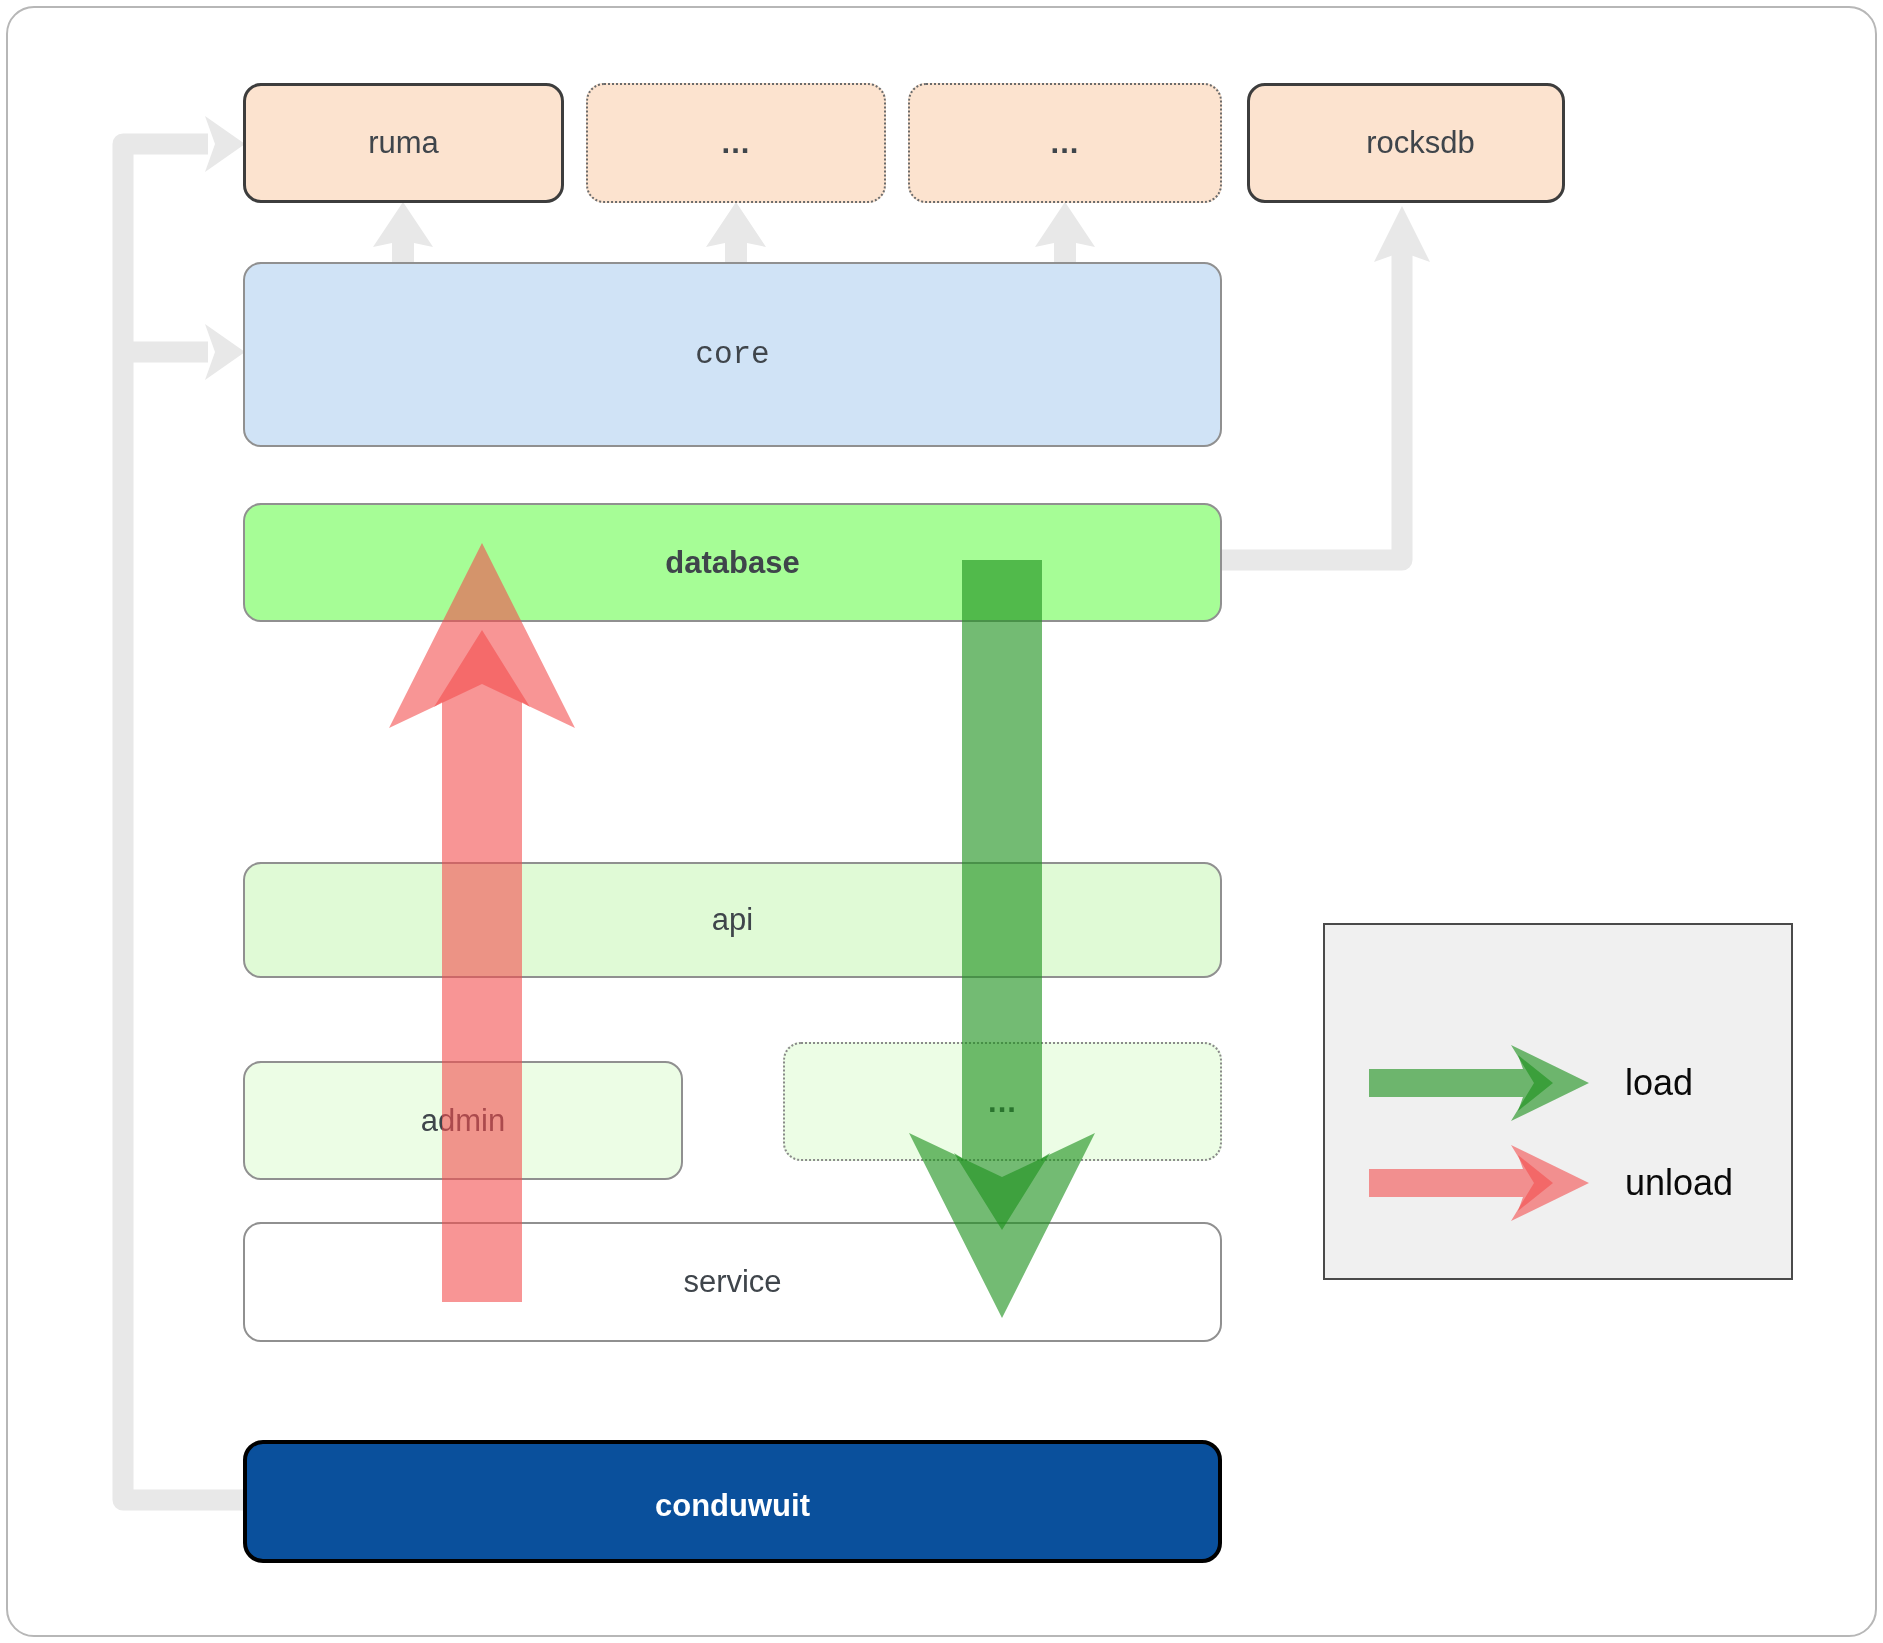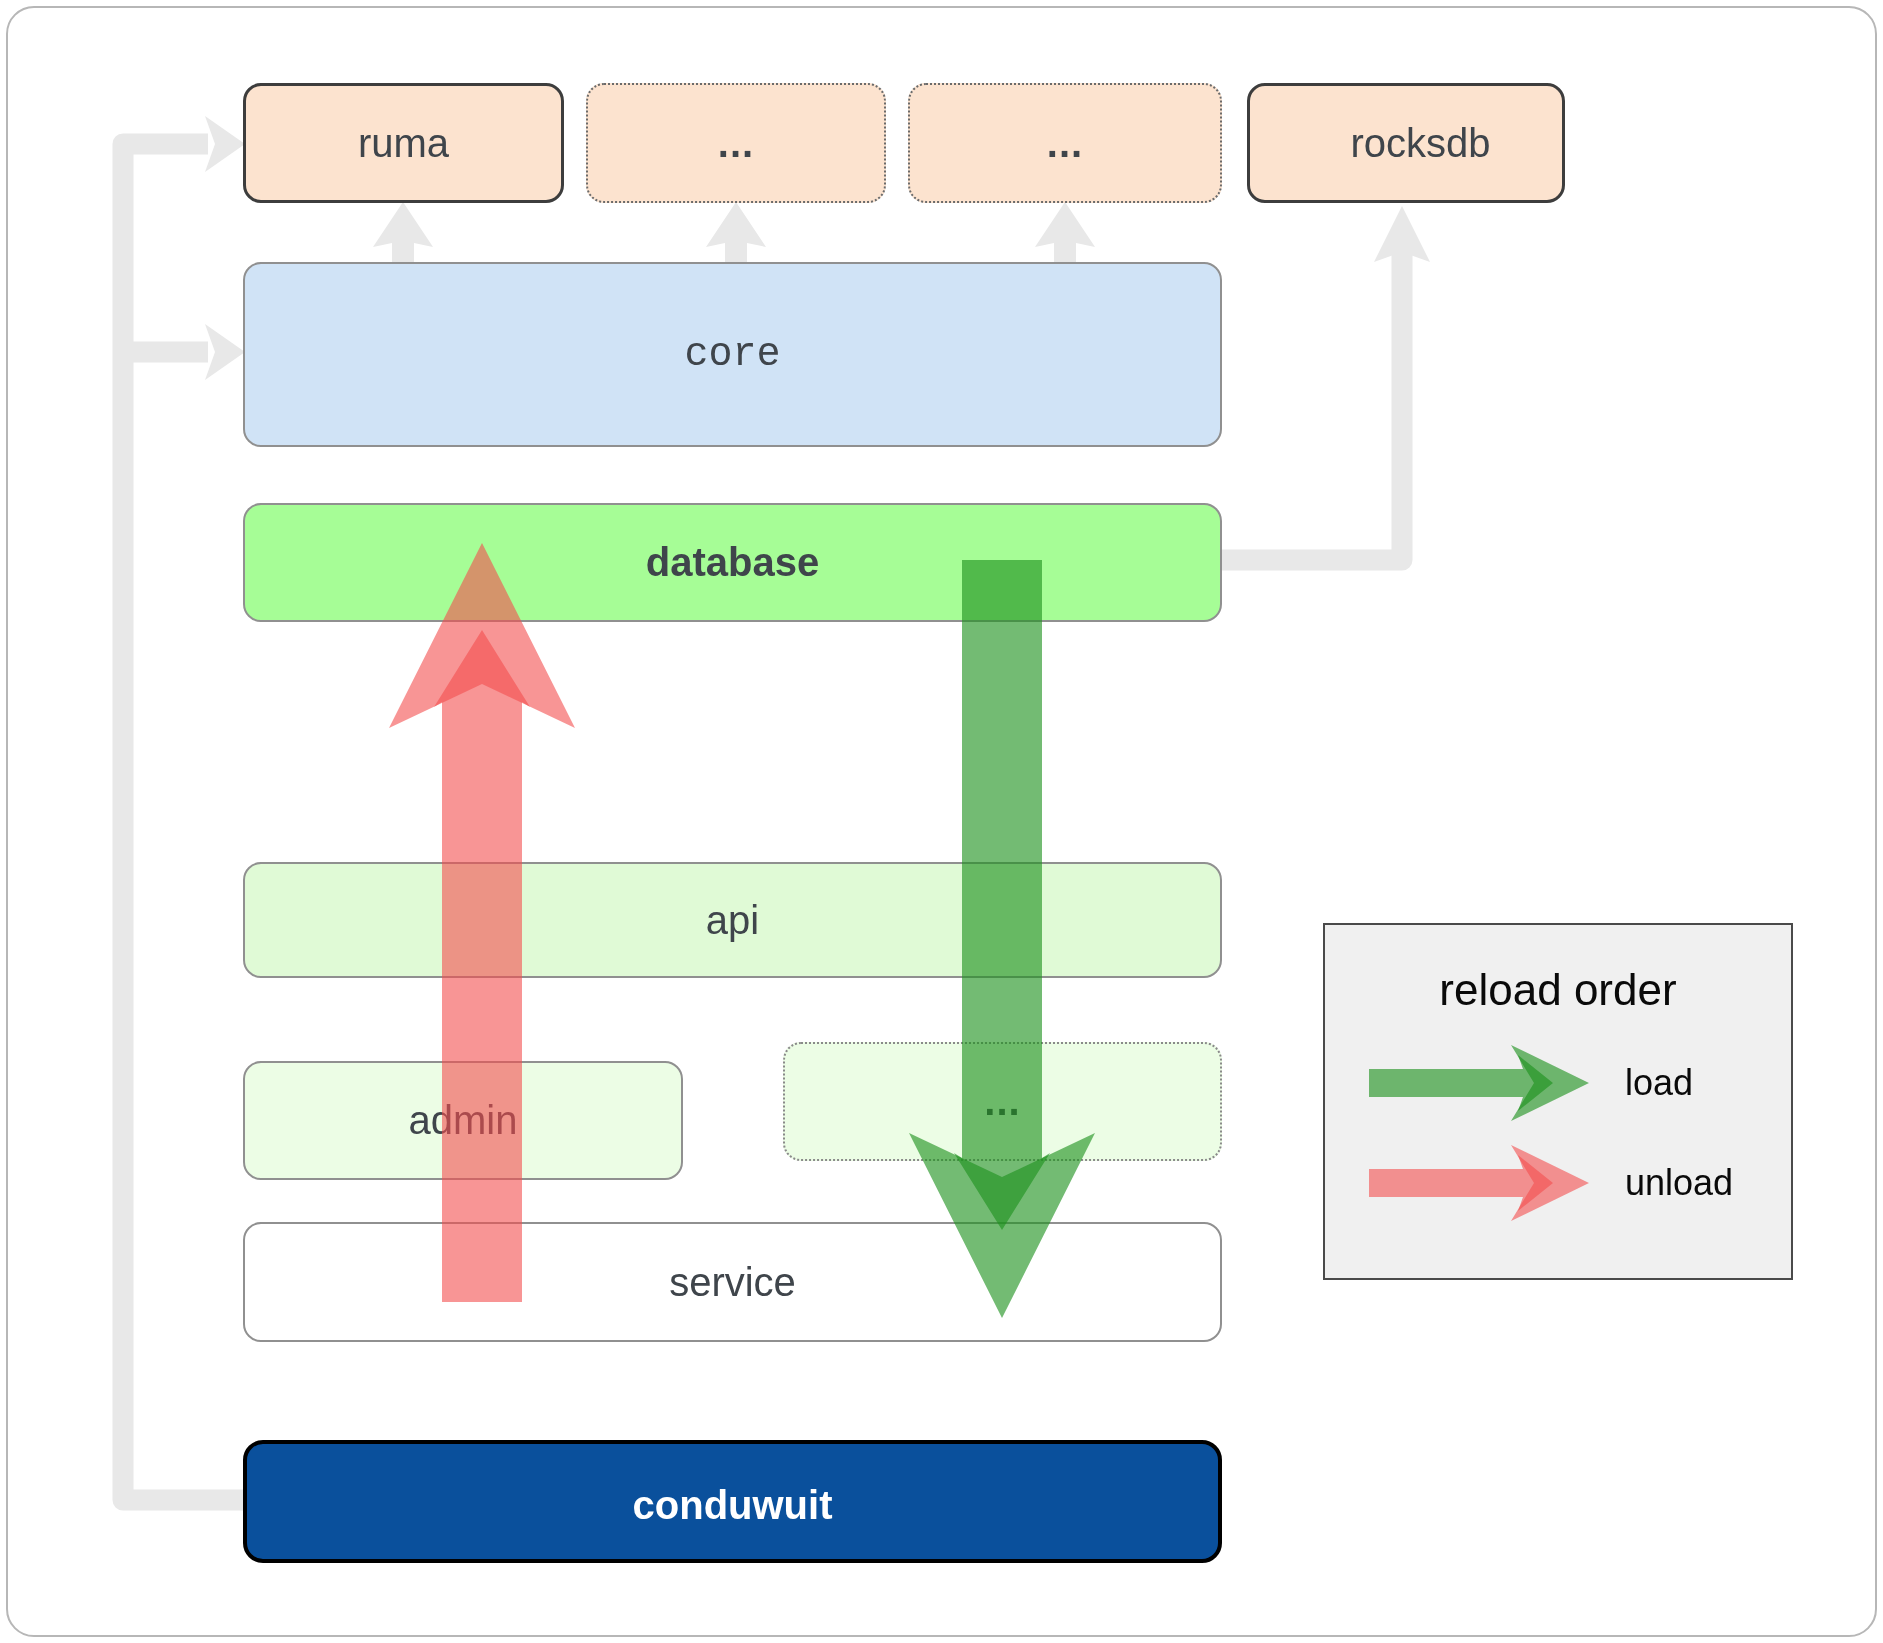--- a/index.html
+++ b/index.html
@@ -4,21 +4,21 @@
 <style>
   html,body{margin:0;padding:0;background:#ffffff;}
   #canvas{position:relative;width:1883px;height:1643px;background:#ffffff;overflow:hidden;
           font-family:"Liberation Sans", sans-serif;}
   #frame{position:absolute;left:6px;top:6px;right:6px;bottom:6px;border:2px solid #b7b7b7;
          border-radius:28px;}
   svg.layer{position:absolute;left:0;top:0;pointer-events:none;}
   #connectors{z-index:1;}
   .box{position:absolute;display:flex;align-items:center;justify-content:center;
        box-sizing:border-box;border-radius:18px;z-index:2;}
-  .box .lbl{font-size:40px;color:#3f454b;}
+  .box .lbl{font-size:31px;color:#3f454b;}
   .peach{background:#fce3cf;}
   .solid-dark{border:3px solid #3d3d3d;}
   .dotted{border:2px dotted #6b6b6b;}
   .gray-border{border:2px solid #909090;}
   #box-ruma{left:243px;top:83px;width:321px;height:120px;}
   #box-dots-top-1{left:586px;top:83px;width:300px;height:120px;}
   #box-dots-top-2{left:908px;top:83px;width:314px;height:120px;}
   #box-rocksdb{left:1247px;top:83px;width:318px;height:120px;padding-left:29px;}
   #box-core{left:243px;top:262px;width:979px;height:185px;background:#d0e3f6;font-family:Liberation Mono, monospace;}
   #box-database{left:243px;top:503px;width:979px;height:119px;background:#a6fd96;font-weight:bold;}
@@ -108,21 +108,20 @@
       <path opacity="0.60" d="M389,728 L482,684 L575,728 L482,543 Z"></path>
     </g>
 
     <g fill="#1d921d" opacity="1">
       <path opacity="0.62" d="M962,560 V1158 L954,1153 L1002,1230 L1050,1153 L1042,1158 V560 Z"></path>
       <path opacity="0.62" d="M909,1133 L1002,1177 L1095,1133 L1002,1318 Z"></path>
     </g>
   </svg>
 
   <div id="legend">
-    <div id="legend-title">reload order</div>
     <svg class="legend-arrow" id="legend-load-arrow" viewBox="0 0 240 90">
       <g fill="#1d921d">
         <path opacity="0.62" d="M8,31 L162,31 L157,17 L192,45 L157,73 L162,59 L8,59 Z"></path>
         <path opacity="0.62" d="M150,7 L173,45 L150,83 L228,45 Z"></path>
       </g>
     </svg>
     <div class="legend-label" id="legend-load-label">load</div>
     <svg class="legend-arrow" id="legend-unload-arrow" viewBox="0 0 240 90">
       <g fill="#f34f4f">
         <path opacity="0.60" d="M8,31 L162,31 L157,17 L192,45 L157,73 L162,59 L8,59 Z"></path>

